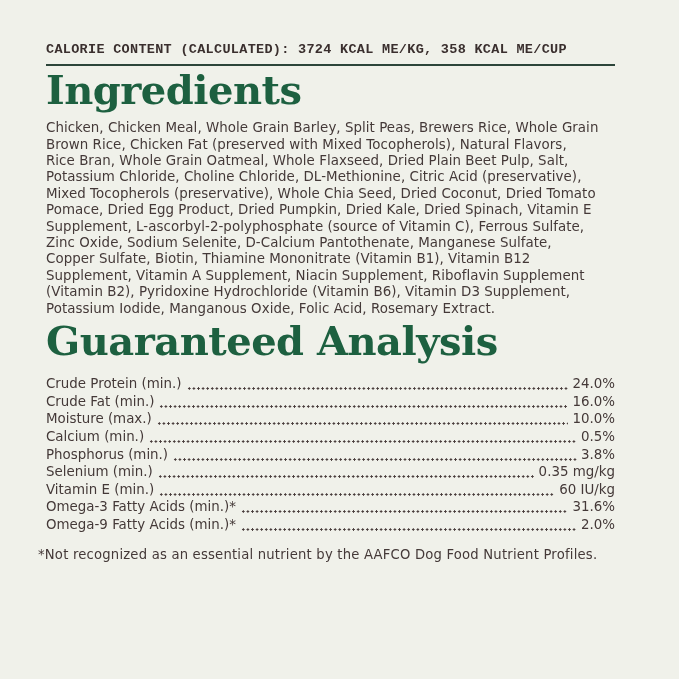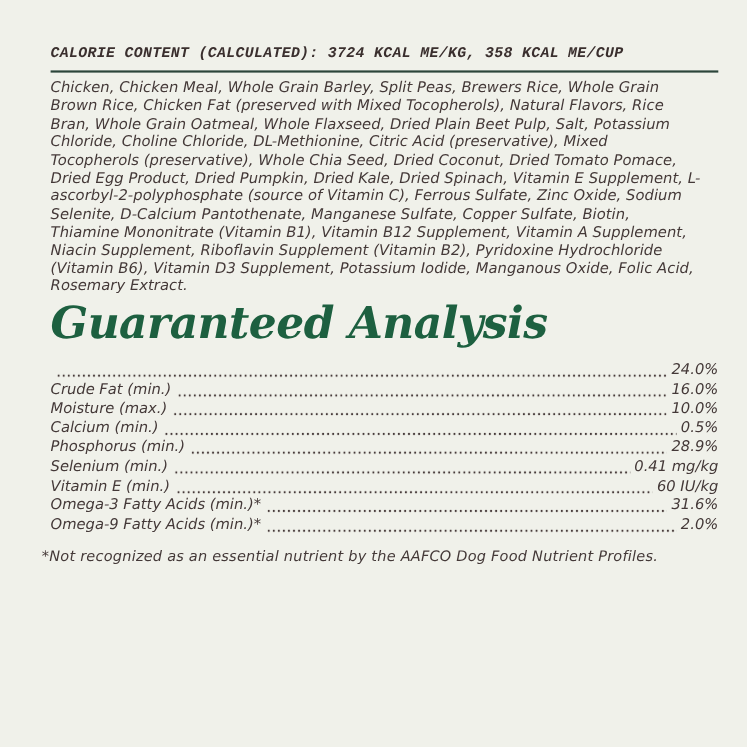--- a/index.html
+++ b/index.html
@@ -11,22 +11,21 @@
     height: 679px;
     background: #f0f1ea;
     font-family: "DejaVu Sans", sans-serif;
     color: #443938;
     overflow: hidden;
   }
   .page {
     box-sizing: border-box;
     width: 679px;
     height: 648px;
-    padding: 42px 26px 0 46px;
-    font-style: italic;
+    padding: 42px 64px 0 46px;
   }
   
   .calorie-line {
     font-family: "Liberation Mono", monospace;
     font-weight: 700;
     font-size: 13.5px;
     letter-spacing: 0.3px;
     color: #3a2f2e;
     white-space: nowrap;
   }
@@ -91,28 +90,30 @@
 <body>
 
 <div class="page">
 
   <header>
     <div class="calorie-line">CALORIE CONTENT (CALCULATED): 3724 KCAL ME/KG, 358 KCAL ME/CUP</div>
     <hr class="rule">
   </header>
 
   <section>
+    <h1 class="heading ingredients-heading">Ingredients</h1>
     <p class="ingredients-text">Chicken, Chicken Meal, Whole Grain Barley, Split Peas, Brewers Rice, Whole Grain Brown Rice, Chicken Fat (preserved with Mixed Tocopherols), Natural Flavors, Rice Bran, Whole Grain Oatmeal, Whole Flaxseed, Dried Plain Beet Pulp, Salt, Potassium Chloride, Choline Chloride, DL-Methionine, Citric Acid (preservative), Mixed Tocopherols (preservative), Whole Chia Seed, Dried Coconut, Dried Tomato Pomace, Dried Egg Product, Dried Pumpkin, Dried Kale, Dried Spinach, Vitamin E Supplement, L-ascorbyl-2-polyphosphate (source of Vitamin C), Ferrous Sulfate, Zinc Oxide, Sodium Selenite, D-Calcium Pantothenate, Manganese Sulfate, Copper Sulfate, Biotin, Thiamine Mononitrate (Vitamin B1), Vitamin B12 Supplement, Vitamin A Supplement, Niacin Supplement, Riboflavin Supplement (Vitamin B2), Pyridoxine Hydrochloride (Vitamin B6), Vitamin D3 Supplement, Potassium Iodide, Manganous Oxide, Folic Acid, Rosemary Extract.</p>
   </section>
 
   <section>
     <h1 class="heading analysis-heading">Guaranteed Analysis</h1>
 
     <div class="analysis-table">
       <div class="analysis-row">
+        <span class="analysis-label">Crude Protein (min.)</span>
         <span class="dot-leader"></span>
         <span class="analysis-value">24.0%</span>
       </div>
       <div class="analysis-row">
         <span class="analysis-label">Crude Fat (min.)</span>
         <span class="dot-leader"></span>
         <span class="analysis-value">16.0%</span>
       </div>
       <div class="analysis-row">
         <span class="analysis-label">Moisture (max.)</span>
@@ -120,26 +121,26 @@
         <span class="analysis-value">10.0%</span>
       </div>
       <div class="analysis-row">
         <span class="analysis-label">Calcium (min.)</span>
         <span class="dot-leader"></span>
         <span class="analysis-value">0.5%</span>
       </div>
       <div class="analysis-row">
         <span class="analysis-label">Phosphorus (min.)</span>
         <span class="dot-leader"></span>
-        <span class="analysis-value">28.9%</span>
+        <span class="analysis-value">3.8%</span>
       </div>
       <div class="analysis-row">
         <span class="analysis-label">Selenium (min.)</span>
         <span class="dot-leader"></span>
-        <span class="analysis-value">0.41 mg/kg</span>
+        <span class="analysis-value">0.35 mg/kg</span>
       </div>
       <div class="analysis-row">
         <span class="analysis-label">Vitamin E (min.)</span>
         <span class="dot-leader"></span>
         <span class="analysis-value">60 IU/kg</span>
       </div>
       <div class="analysis-row">
         <span class="analysis-label">Omega-3 Fatty Acids (min.)*</span>
         <span class="dot-leader"></span>
         <span class="analysis-value">31.6%</span>

